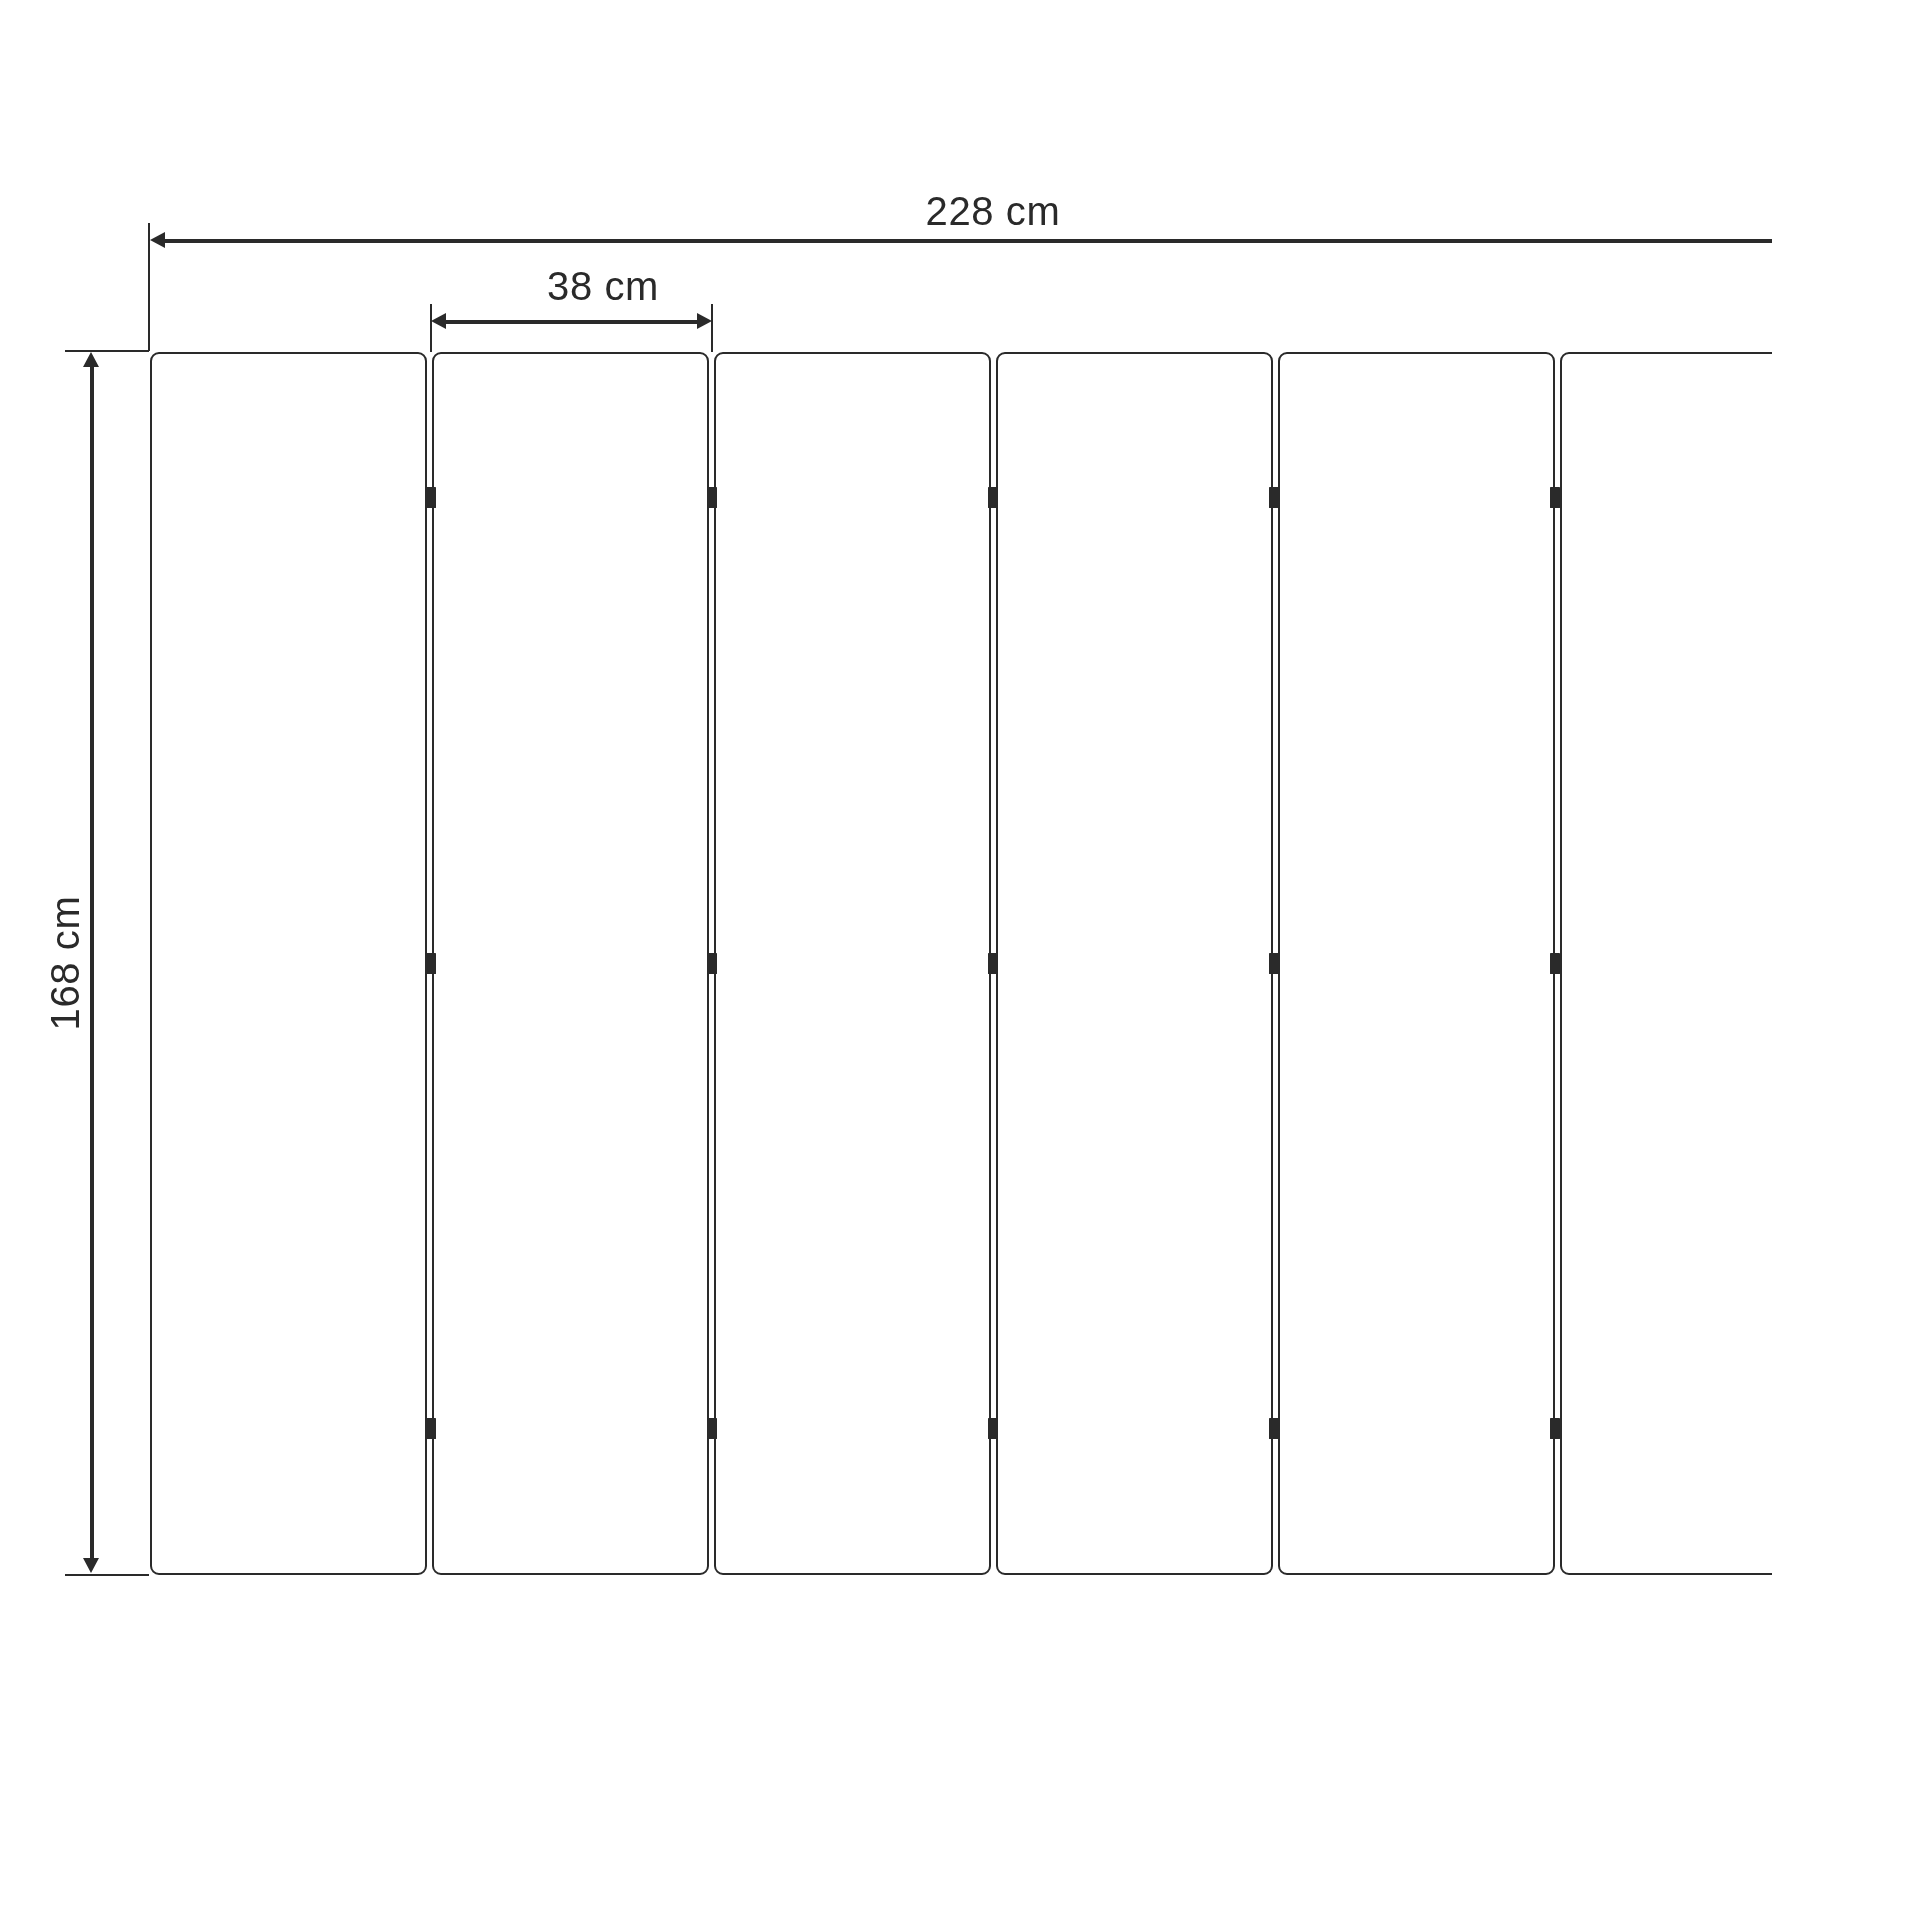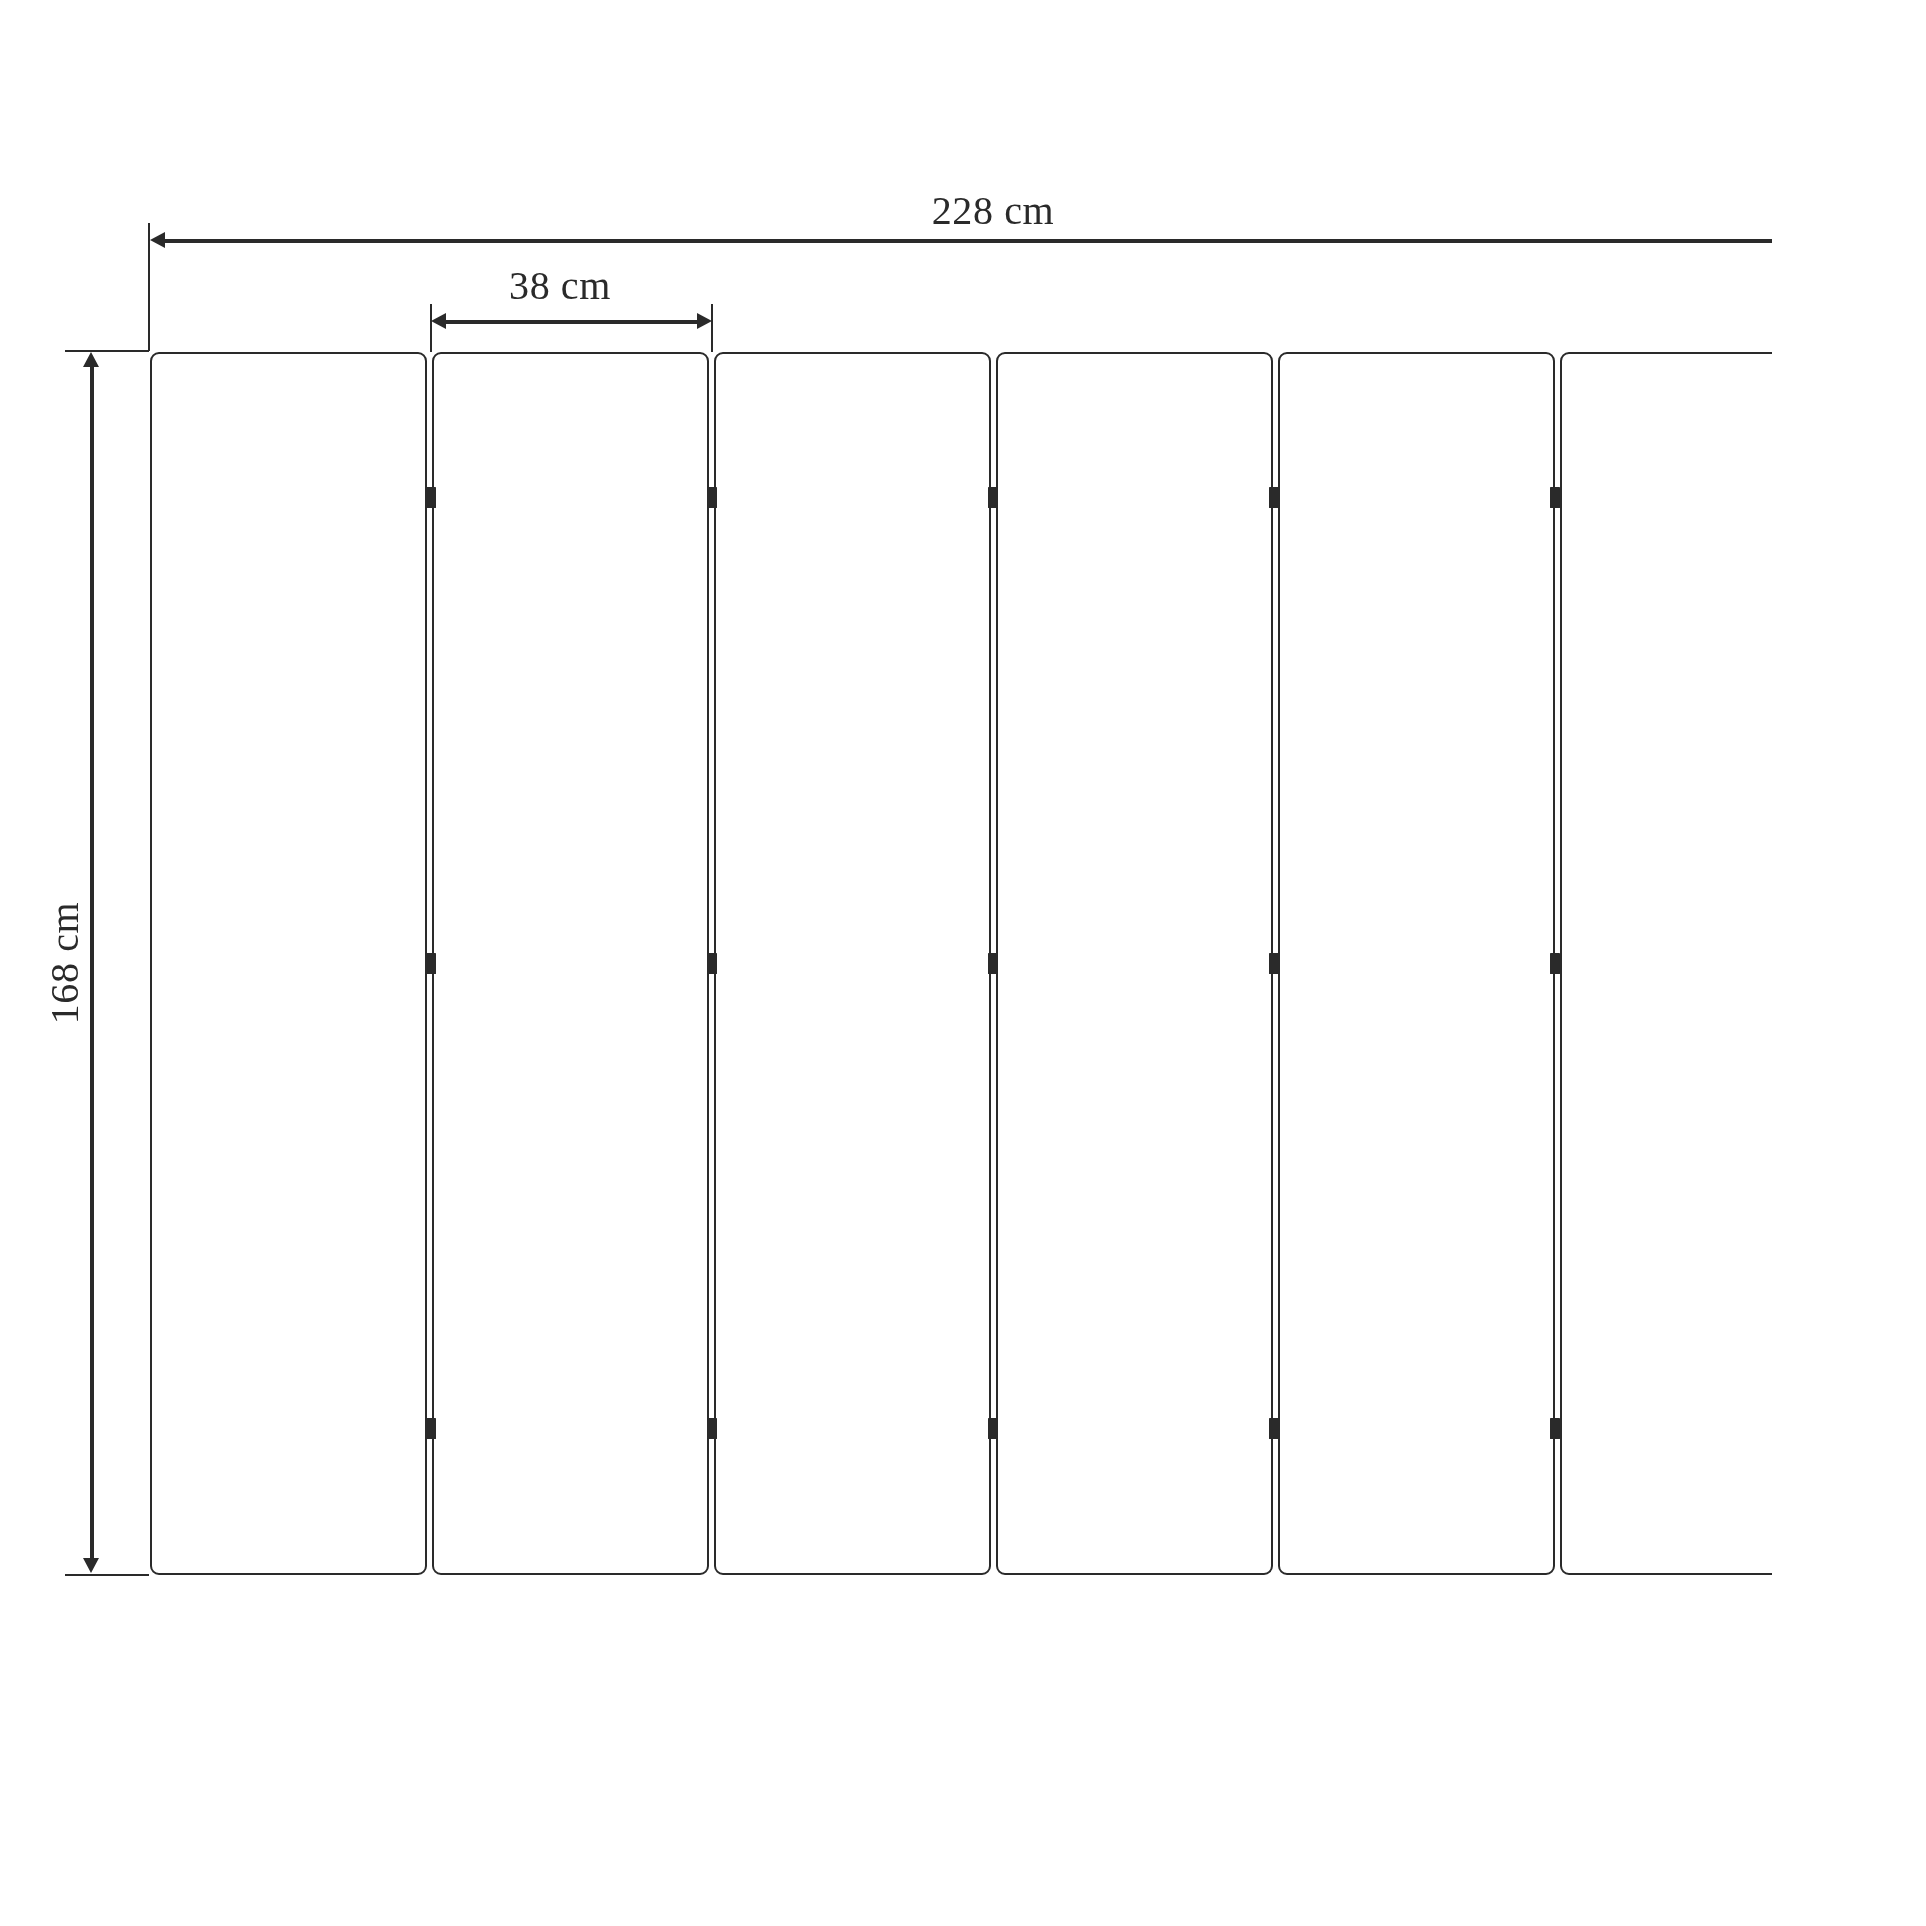--- a/index.html
+++ b/index.html
@@ -5,21 +5,21 @@
   :root{
     --ink:#2a2a2a;
     --bg:#ffffff;
   }
   *{box-sizing:border-box;}
   html,body{margin:0;padding:0;background:var(--bg);}
   .canvas{
     position:relative;
     width:1772px;height:1926px;
     background:var(--bg);
-    font-family:Liberation Serif, serif;
+    font-family:Liberation Sans, sans-serif;
     color:var(--ink);
     overflow:hidden;
   }
 
   
   .panels-row{
     position:absolute;
     left:150px;top:352px;
     width:1687px;height:1223px;
     display:flex;
@@ -74,21 +74,21 @@
     <div class="arrow arrow-right" style="left:1819px;top:232px;"></div>
     <div class="dim-label centered" style="left:993px;top:211px;">228 cm</div>
   </div>
 
   <div>
     <div class="ext-v" style="left:430px;top:304px;height:48px;"></div>
     <div class="ext-v" style="left:711px;top:304px;height:48px;"></div>
     <div class="dimline-h" style="left:439px;top:320px;width:265px;"></div>
     <div class="arrow arrow-left" style="left:431px;top:313px;"></div>
     <div class="arrow arrow-right" style="left:697px;top:313px;"></div>
-    <div class="dim-label centered" style="left:560px;top:286px;">38 cm</div>
+    <div class="dim-label centered" style="left:603px;top:286px;">38 cm</div>
   </div>
 
   <div>
     <div class="ext-h" style="left:65px;top:350px;width:84px;"></div>
     <div class="ext-h" style="left:65px;top:1574px;width:84px;"></div>
     <div class="dimline-v" style="left:90px;top:360px;height:1207px;"></div>
     <div class="arrow arrow-up" style="left:83px;top:352px;"></div>
     <div class="arrow arrow-down" style="left:83px;top:1558px;"></div>
     <div class="dim-label rotated" style="left:65px;top:963px;">168 cm</div>
   </div>

